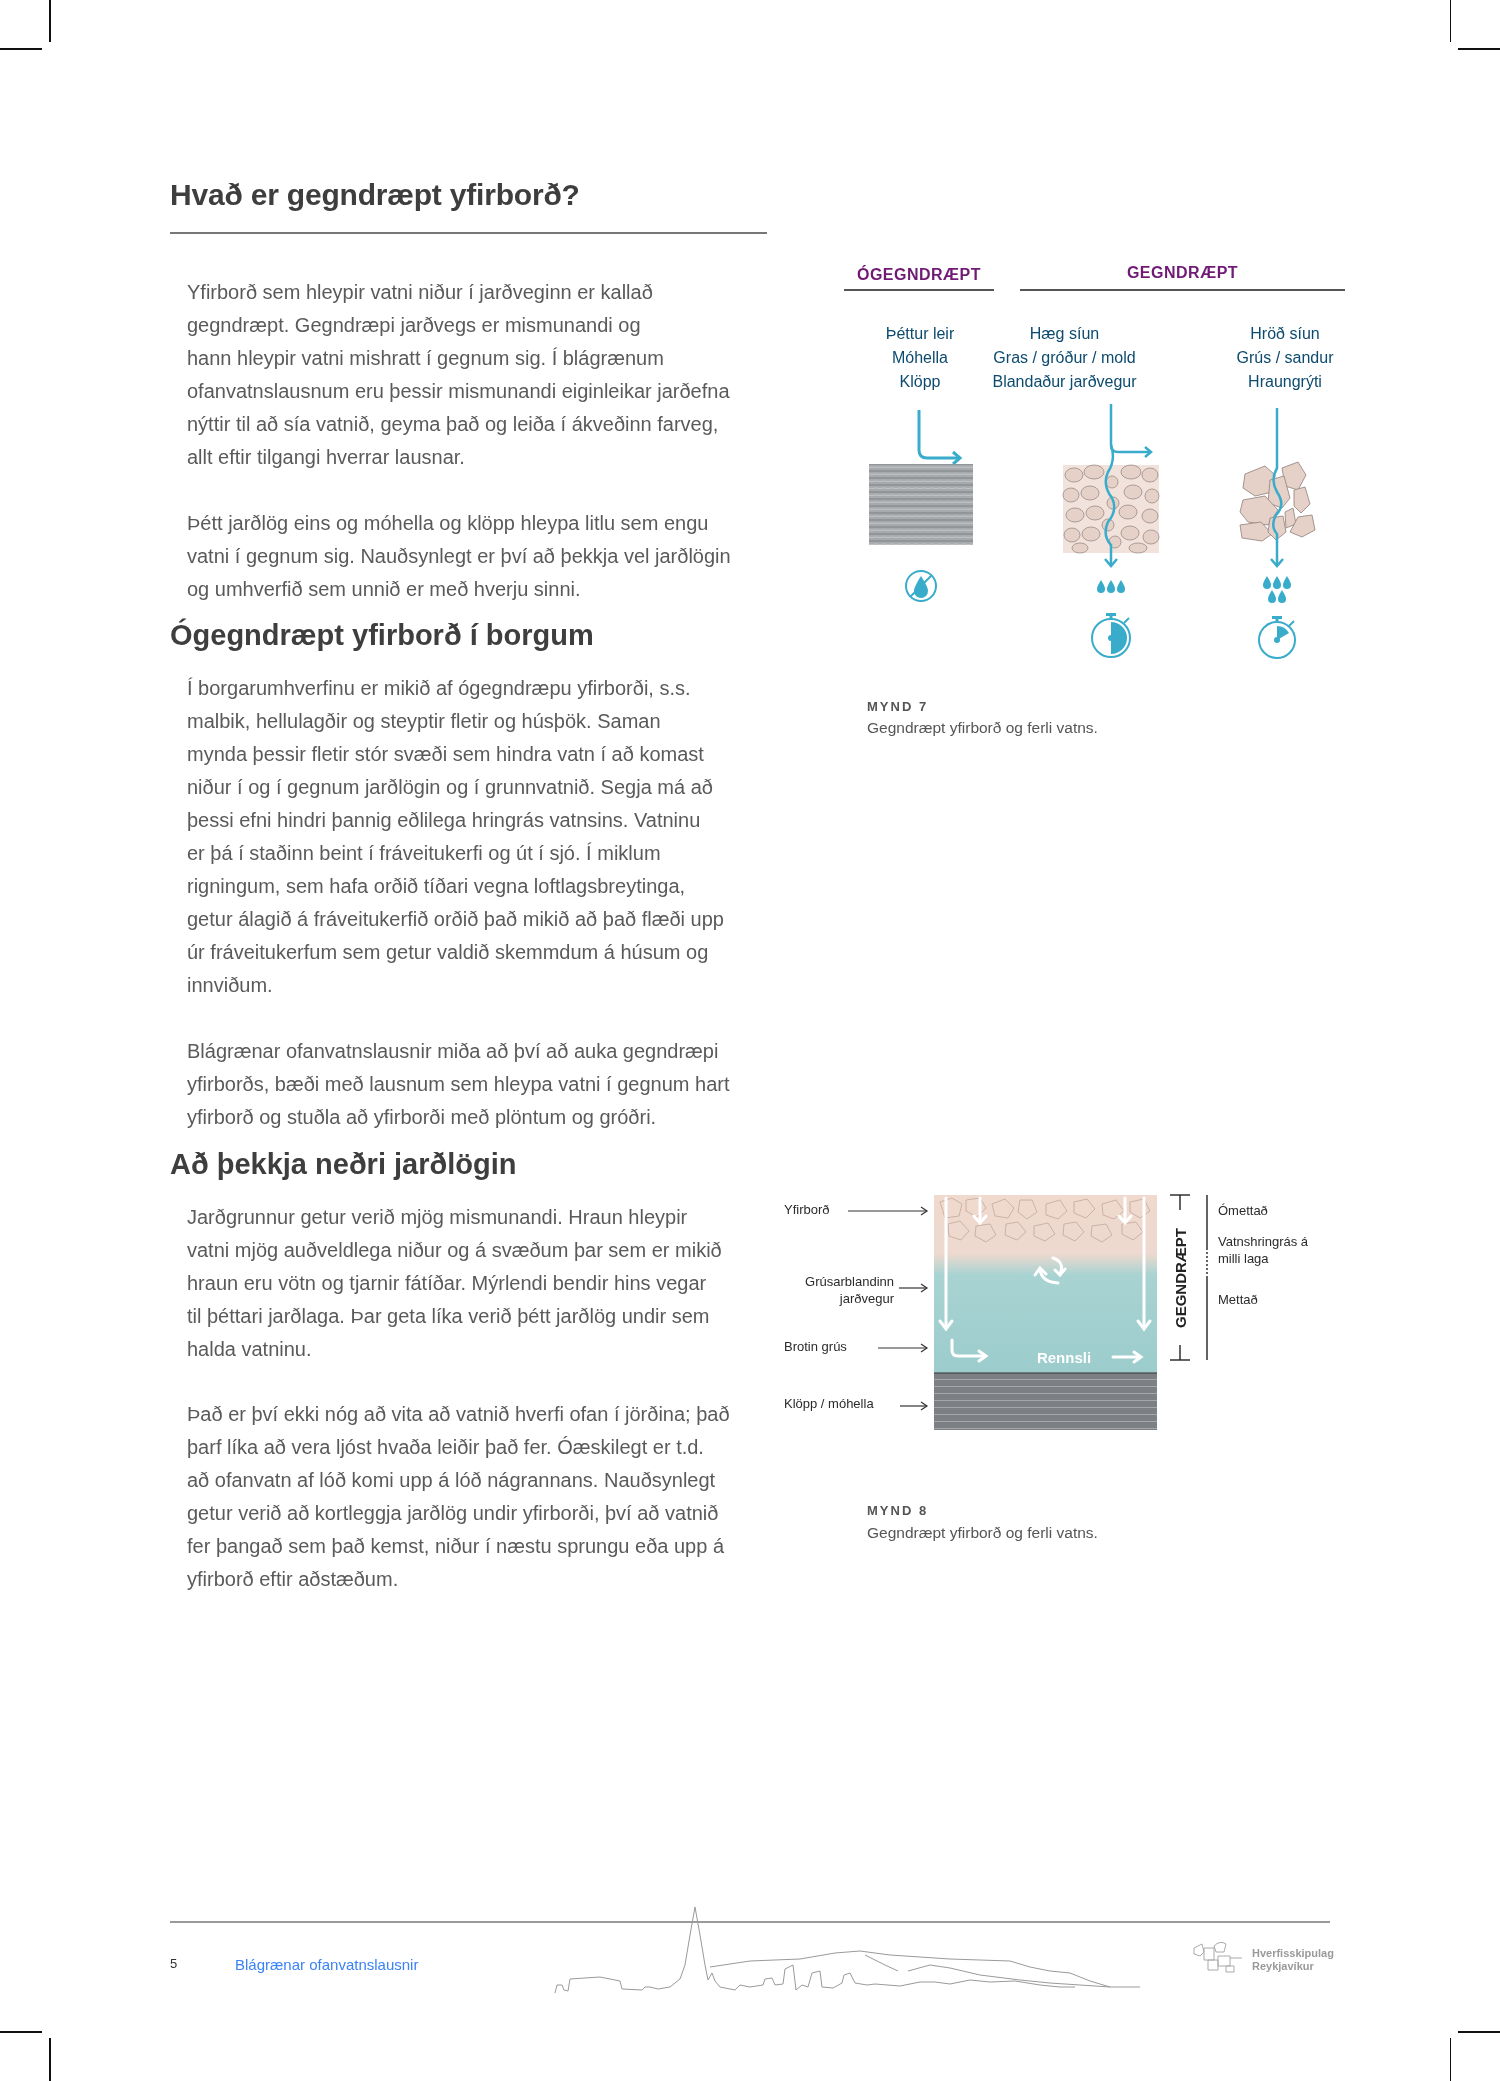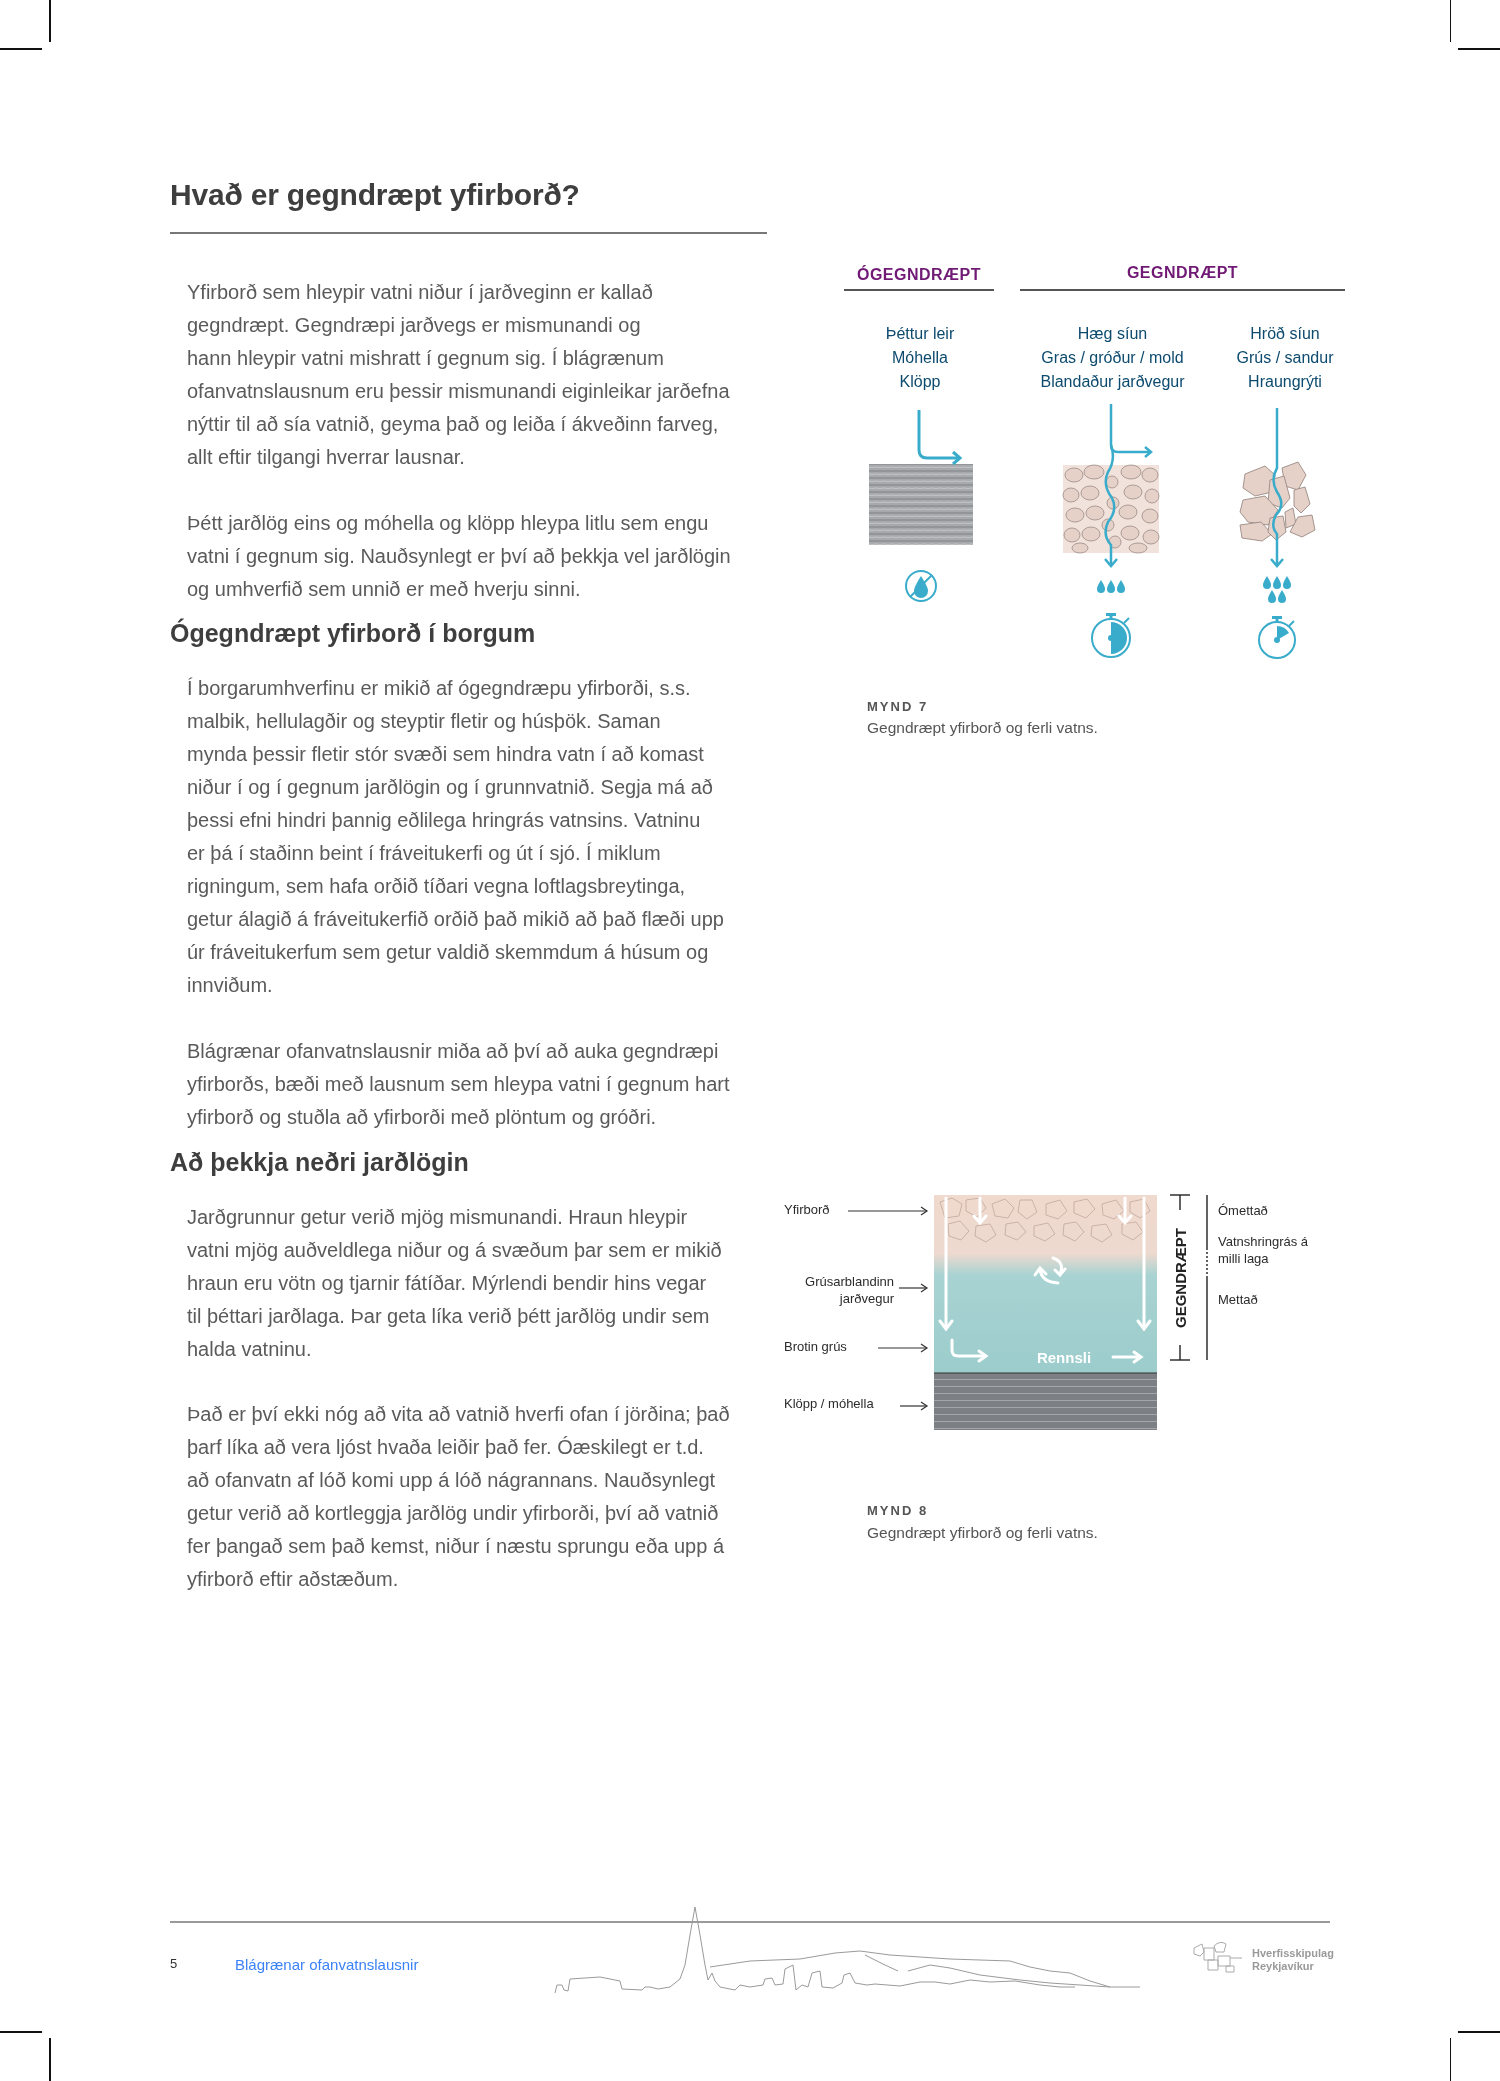--- a/index.html
+++ b/index.html
@@ -5,21 +5,21 @@
   html, body { margin:0; padding:0; background:#ffffff; }
   body { width:1500px; height:2081px; position:relative; overflow:hidden;
          font-family:"Liberation Sans", sans-serif; color:#555; }
   .crop { position:absolute; background:#111; }
   .abs { position:absolute; }
   h1.title { position:absolute; left:170px; top:178px; margin:0; font-size:30px;
              font-weight:bold; color:#3e3e3e; letter-spacing:-0.2px; }
   .rule { position:absolute; height:2px; background:#6e6e6e; }
   .para { position:absolute; left:170px; width:600px; margin:17px; font-size:20px;
           line-height:33px; color:#5a5a5a; white-space:pre-line; }
-  .subhead { position:absolute; left:170px; margin:0; font-size:25px; font-weight:bold; color:#3e3e3e; }
+  .subhead { position:absolute; left:170px; margin:0; font-size:29px; font-weight:bold; color:#3e3e3e; }
   .fig-head { position:absolute; font-size:16px; font-weight:bold; color:#701a75; letter-spacing:0.5px; text-align:center; }
   .fig-lines { position:absolute; font-size:16px; color:#0c4a6e; text-align:center; line-height:24px; }
   .fig-lines div { white-space:nowrap; }
   .caption-num { position:absolute; font-size:13px; font-weight:bold; color:#555; letter-spacing:2px; }
   .caption-txt { position:absolute; font-size:15.5px; color:#555;text-align:center; }
   .lbl { position:absolute; font-size:13px; color:#2b2b2b; line-height:17px; }
   .footer-num { position:absolute; left:170px; top:1956px; font-size:13px; color:#333; }
   .footer-title { position:absolute; left:235px; top:1956px; font-size:15px; color:#3b82f6; }
   .logo-text { position:absolute; left:1252px; top:1947px; font-size:11px; color:#9a9a9a; font-weight:bold; line-height:13px; }
 </style>
@@ -80,21 +80,21 @@
   <div class="fig-head" style="left:844px;top:266px;width:150px">ÓGEGNDRÆPT</div>
   <div class="rule" style="left:844px;top:289px;width:150px;height:2px;background:#555"></div>
   <div class="fig-head" style="left:1020px;top:264px;width:325px">GEGNDRÆPT</div>
   <div class="rule" style="left:1020px;top:289px;width:325px;height:2px;background:#555"></div>
 
   <div class="fig-lines" style="left:845px;top:322px;width:150px">
     <div>Þéttur leir</div>
     <div>Móhella</div>
     <div>Klöpp</div>
   </div>
-  <div class="fig-lines" style="left:1020px;top:322px;width:185px">
+  <div class="fig-lines" style="left:972px;top:322px;width:185px">
     <div>Hæg síun</div>
     <div>Gras / gróður / mold</div>
     <div>Blandaður jarðvegur</div>
   </div>
   <div class="fig-lines" style="left:1215px;top:322px;width:140px">
     <div>Hröð síun</div>
     <div>Grús / sandur</div>
     <div>Hraungrýti</div>
   </div>
 

